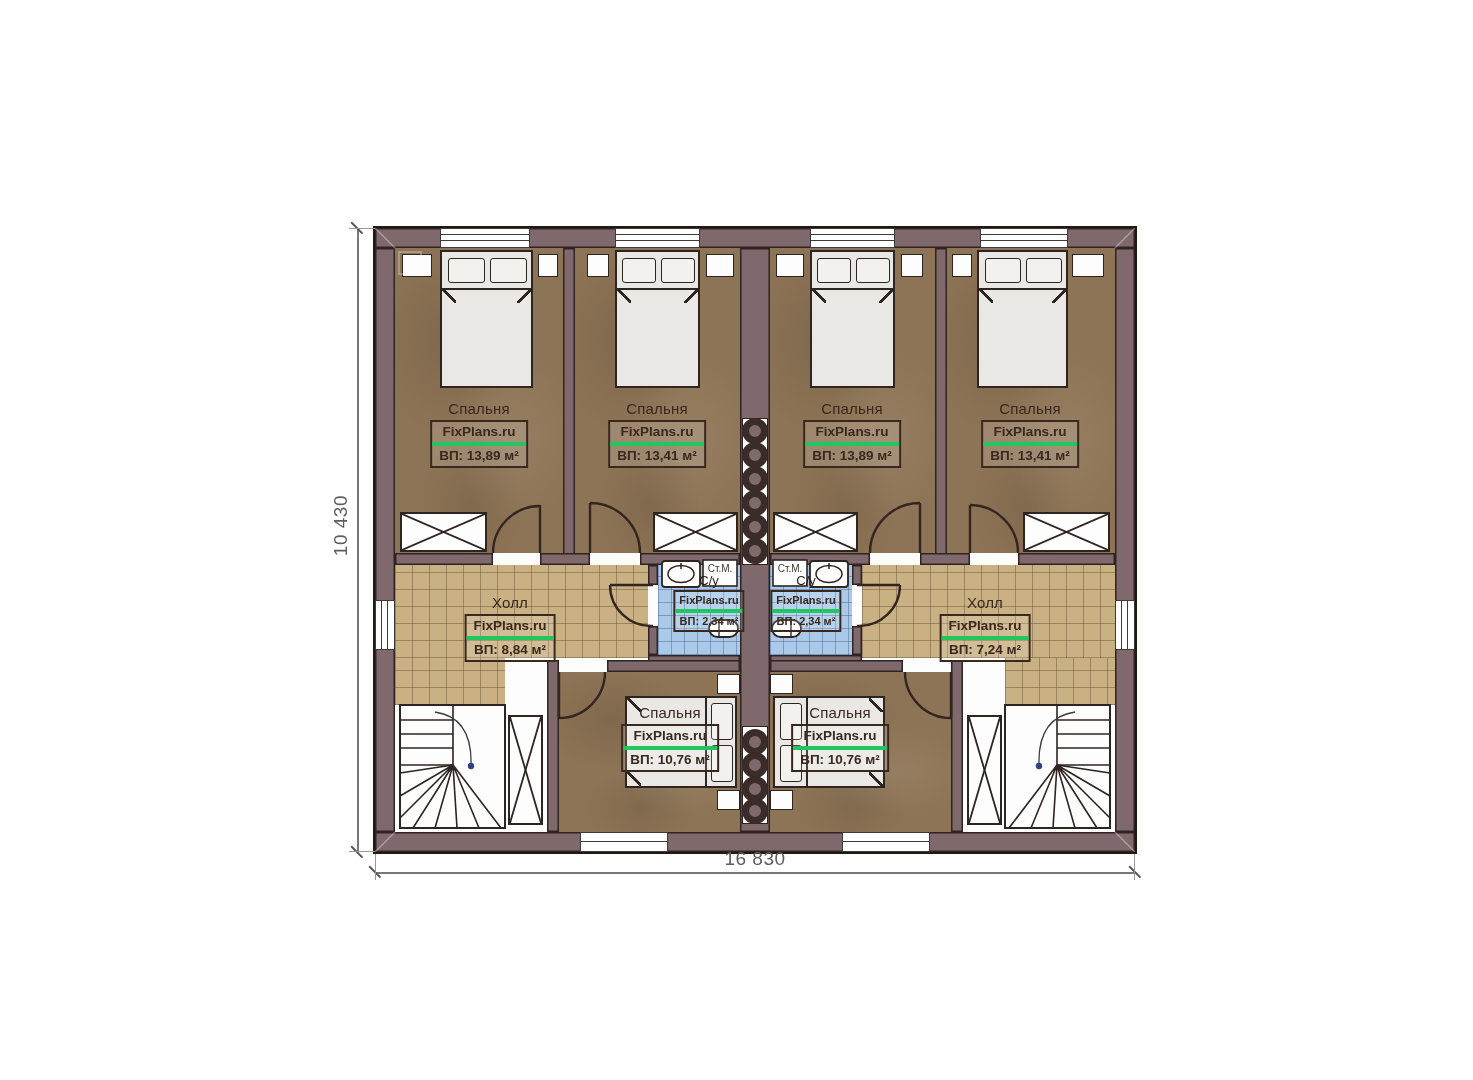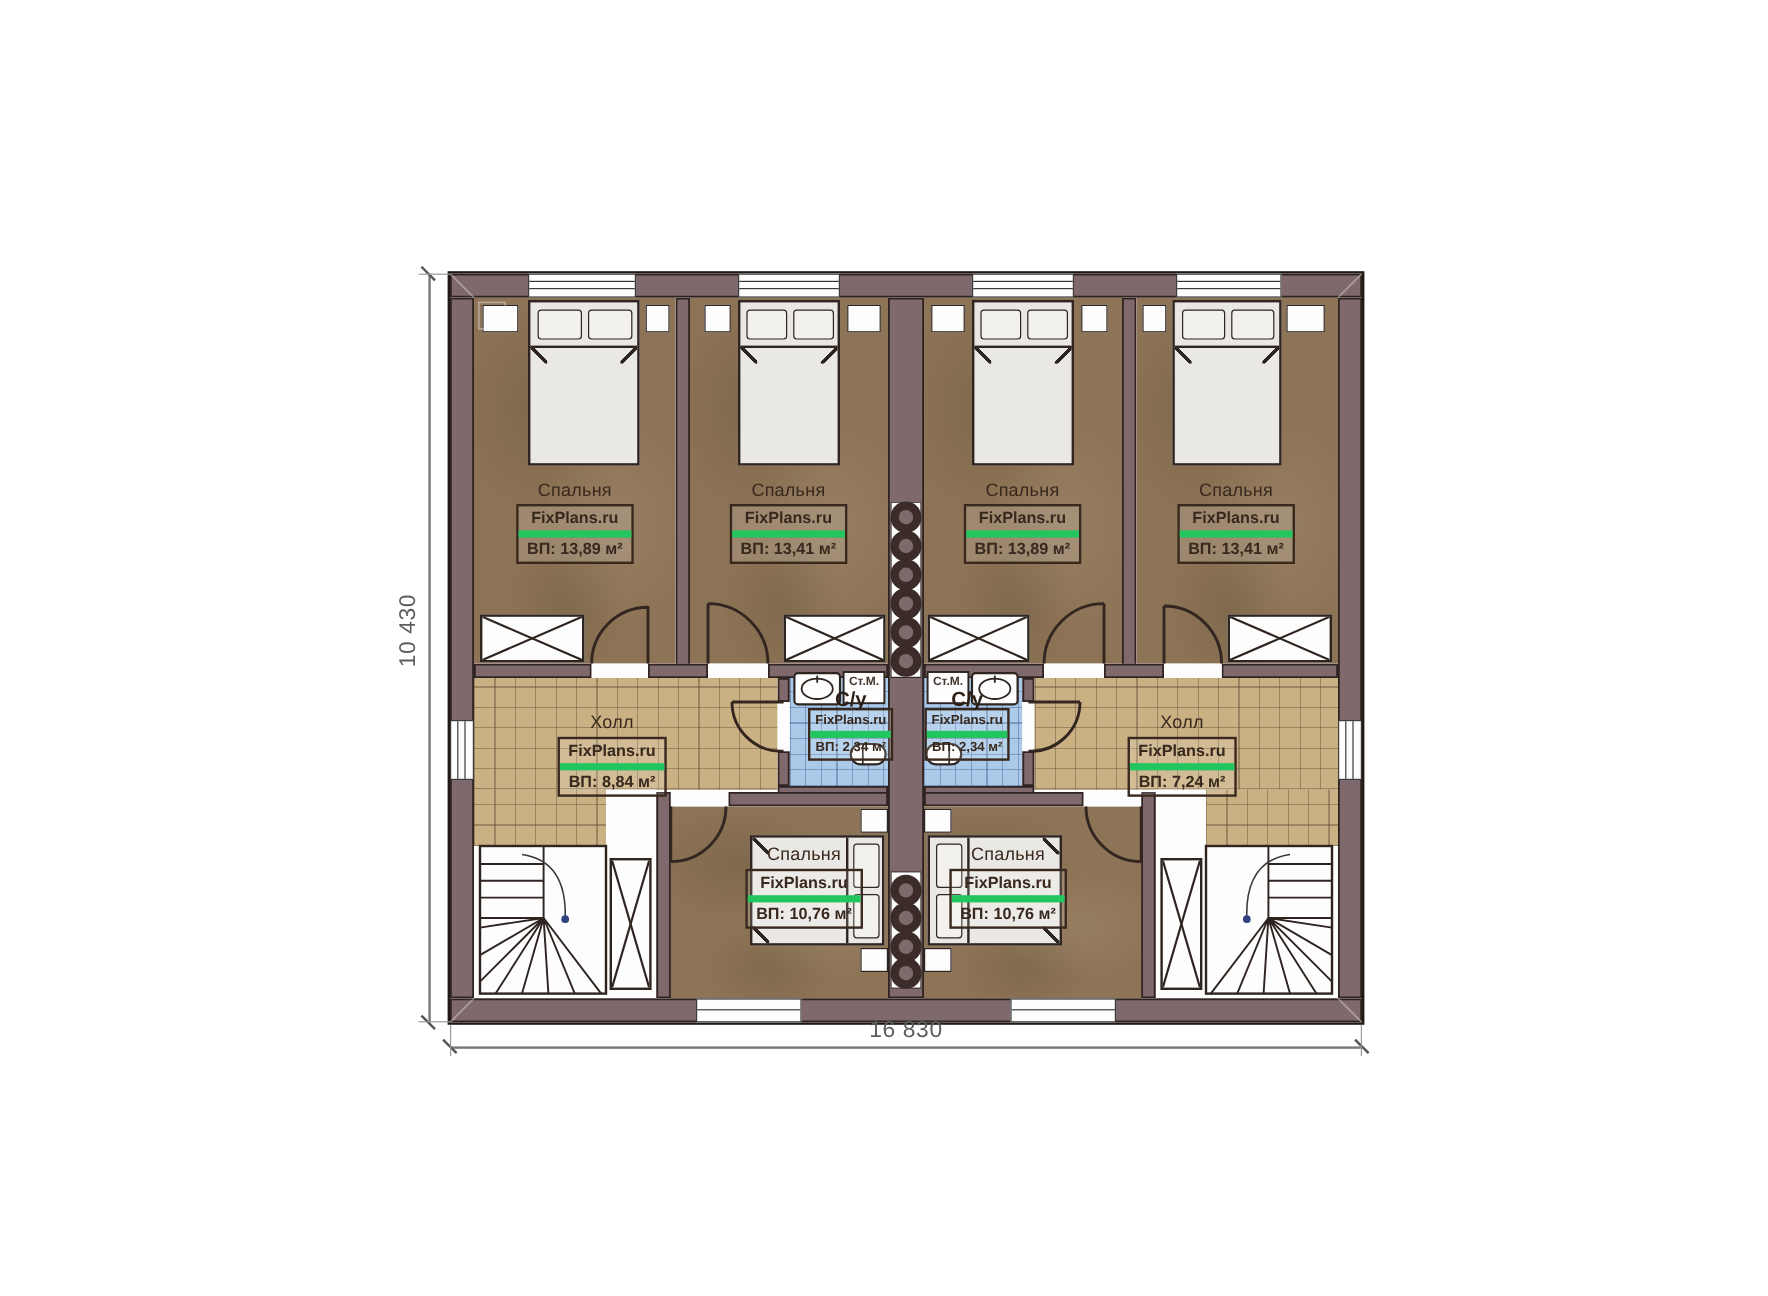--- a/index.html
+++ b/index.html
@@ -38,25 +38,25 @@
   .bline-v{position:absolute;top:0;bottom:0;width:2px;background:#2e2420;}
   .fold{position:absolute;width:14px;height:14px;}
   .fold.l{background:linear-gradient(45deg,transparent 44%,#2e2420 44%,#2e2420 58%,transparent 58%);}
   .fold.r{background:linear-gradient(135deg,transparent 44%,#2e2420 44%,#2e2420 58%,transparent 58%);}
   .nstand{position:absolute;background:#fdfdfd;border:1.5px solid #2e2420;box-sizing:border-box;}
   .overlay{position:absolute;left:0;top:0;width:760px;height:624px;}
   .rlabel{position:absolute;transform:translateX(-50%);text-align:center;color:#38281d;z-index:30;}
   .rname{font-size:15px;font-weight:normal;letter-spacing:.2px;margin-bottom:3px;}
   .rbox{display:inline-block;border:2px solid #38281d;background:rgba(255,255,255,.15);}
   .rrow{font-size:13.5px;font-weight:bold;line-height:20px;padding:0 7px;white-space:nowrap;}
-  .rrow + .rrow{border-top:6px solid #22c55e;}
+  .rrow + .rrow{border-top:4px solid #22c55e;}
   .bath-label .rrow{font-size:11px;line-height:17px;padding:0 4px;}
-  .washer-label{position:absolute;font-size:10px;font-weight:bold;color:#45362f;
+  .washer-label{position:absolute;font-size:10px;font-weight:normal;color:#45362f;
        transform:translateX(-50%);z-index:31;white-space:nowrap;}
-  .sulabel{position:absolute;font-size:17px;font-weight:bold;color:#2c1f16;
+  .sulabel{position:absolute;font-size:13px;font-weight:normal;color:#2c1f16;
        transform:translateX(-50%);z-index:31;white-space:nowrap;}
   .dim-line-h{position:absolute;background:#787878;height:1.5px;}
   .dim-line-v{position:absolute;background:#787878;width:1.5px;}
   .ext-line-h{position:absolute;background:#999;height:1px;}
   .ext-line-v{position:absolute;background:#999;width:1px;}
   .tick{position:absolute;width:16px;height:1.6px;background:#555;transform:rotate(45deg);}
   .dim-text{position:absolute;color:#5e5e5e;font-size:19px;letter-spacing:.5px;}
   .dim-text.vert{writing-mode:vertical-rl;transform:rotate(180deg);}
 </style>
 </head>

